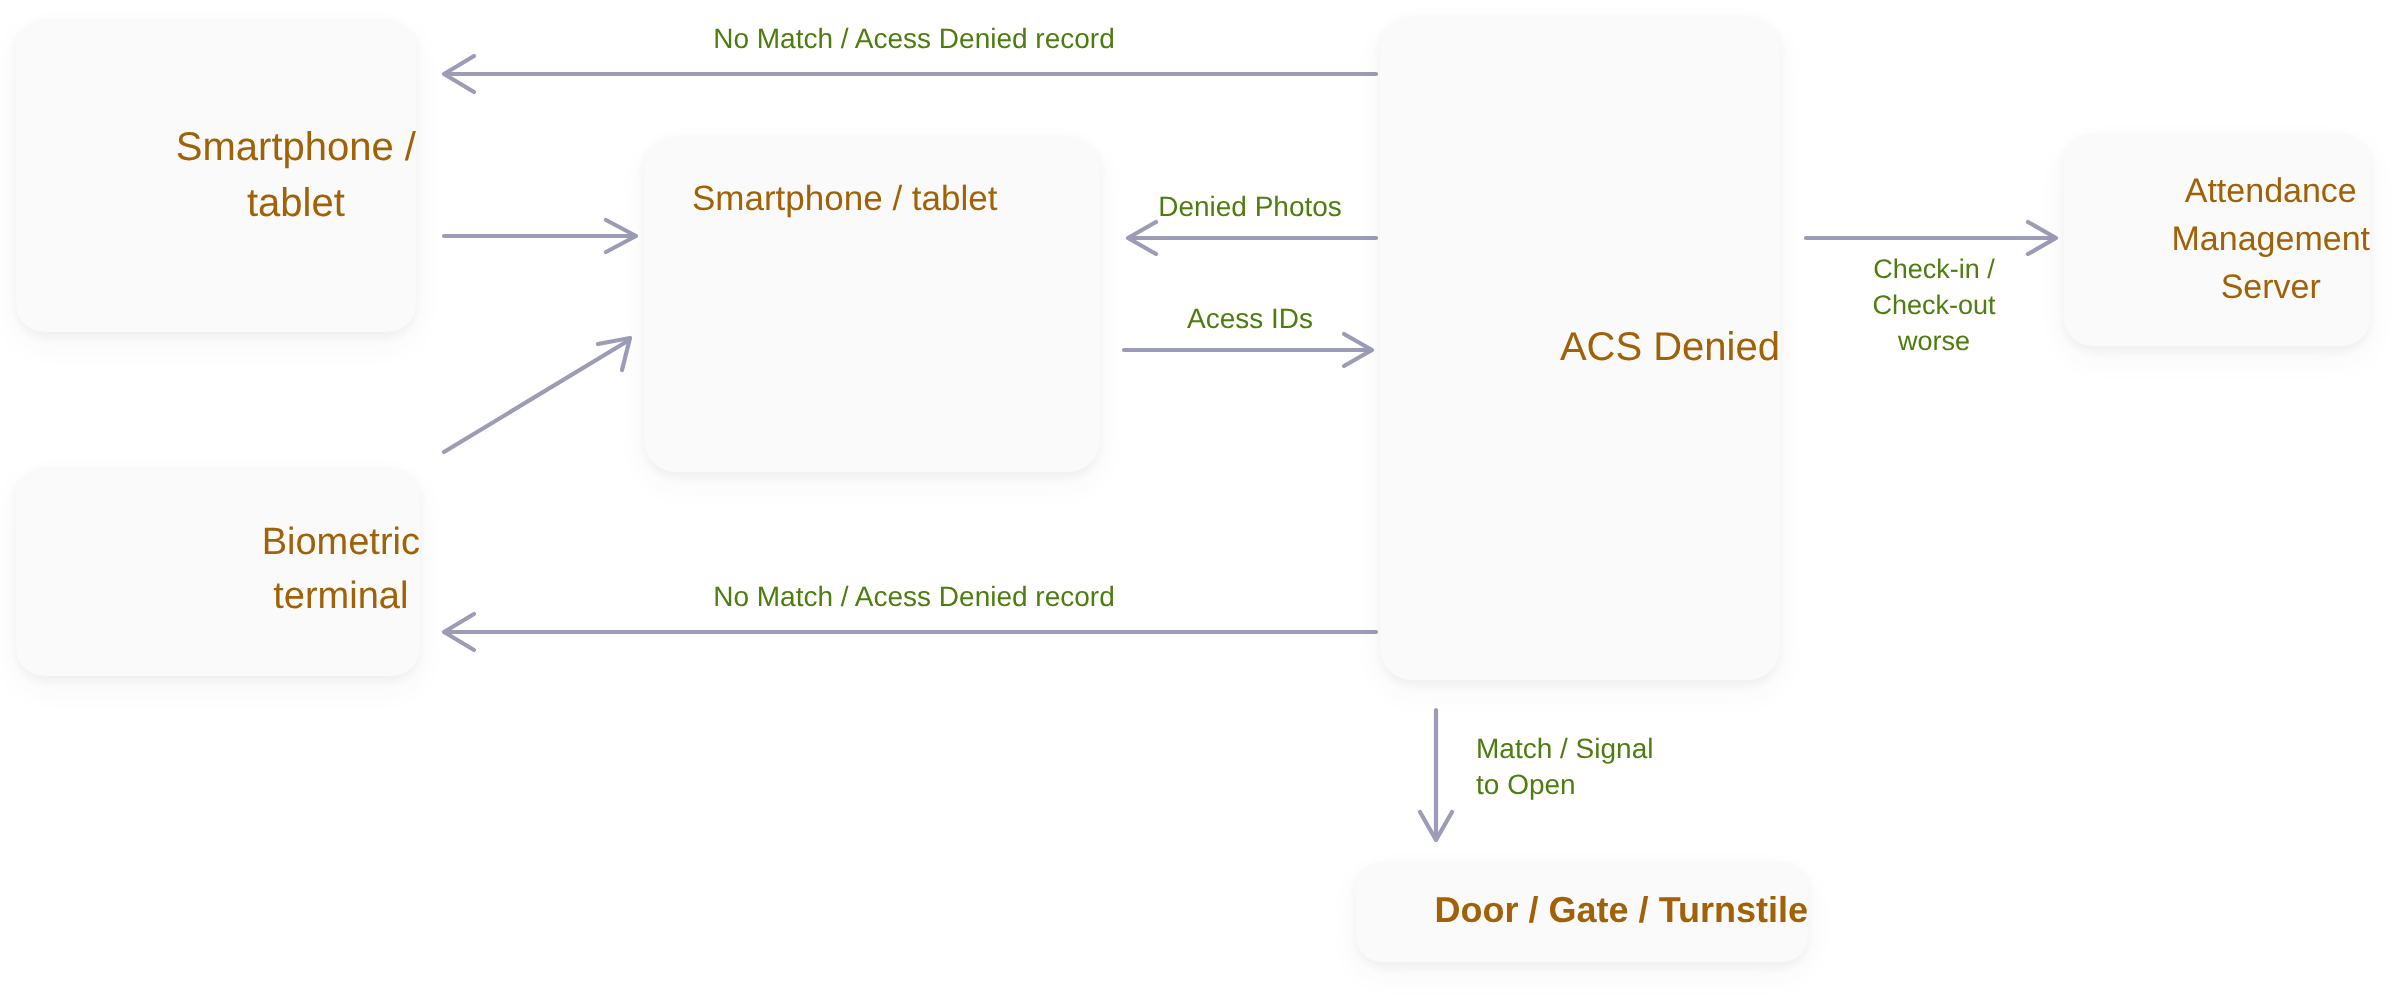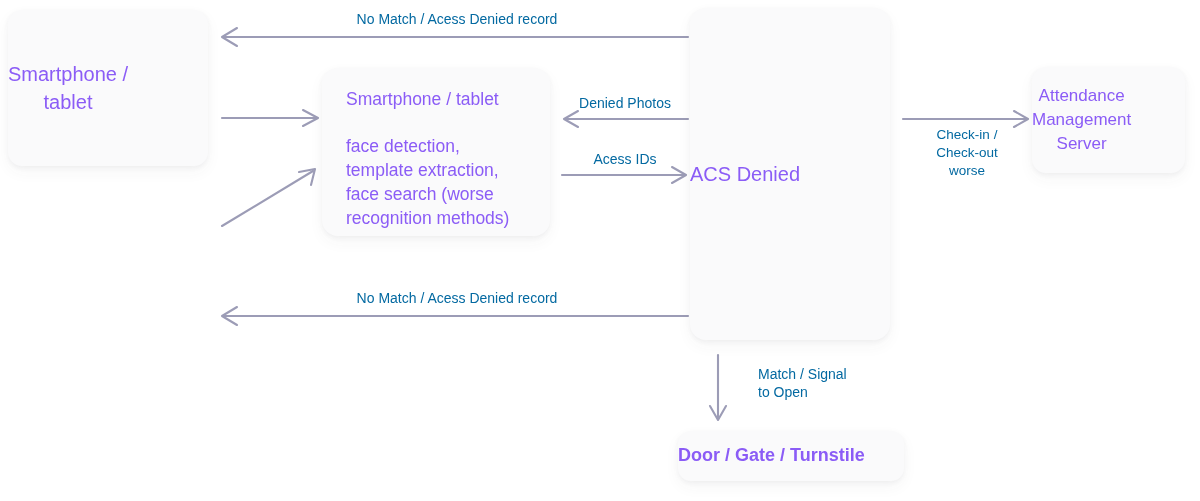--- a/index.html
+++ b/index.html
@@ -38,24 +38,24 @@
   .node {
     position: absolute;
     z-index: 2;
     background: #fafafb;
     border-radius: 14px;
     box-shadow: 0 2px 5px rgba(60, 60, 80, 0.055),
                 0 6px 16px rgba(60, 60, 80, 0.045);
     box-sizing: border-box;
     display: flex;
     align-items: center;
-    justify-content: flex-start;
+    justify-content: flex-end;
     text-align: center;
     line-height: 1.42;
-    color: #8b5cf6;
+    color: #a16207;
   }
   .node-label {
     display: block;
     white-space: pre-line;
   }
 
   #node-smartphone-tablet-left {
     left: 8px;  top: 10px;
     width: 200px; height: 156px;
     font-size: 20px;
@@ -102,21 +102,21 @@
     width: 226px; height: 50px;
     border-radius: 13px;
     font-size: 18px;
     font-weight: bold;
   }
 
   
   .edge-label {
     position: absolute;
     z-index: 3;
-    color: #0369a1;
+    color: #4d7c0f;
     font-size: 14px;
     line-height: 1.32;
     white-space: pre-line;
   }
   .edge-label.center { text-align: center; }
   .edge-label.left   { text-align: left; }
 
   #label-no-match-top {
     left: 226px; top: 10px;
     width: 462px;
@@ -134,21 +134,20 @@
     width: 126px;
   }
   #label-check-in-out {
     left: 903px; top: 126px;
     width: 128px;
     font-size: 13.5px;
   }
   #label-match-signal {
     left: 738px; top: 365px;
     width: 130px;
-    margin-left: 20px;
   }
 </style>
 </head>
 <body>
 
 <div id="diagram-canvas">
 
   <svg id="edge-layer" viewBox="0 0 1200 501" width="1200" height="501" xmlns="http://www.w3.org/2000/svg">
     <g fill="none" stroke="#9c9cb6" stroke-width="2.1" stroke-linecap="round" stroke-linejoin="round">
 
@@ -193,27 +192,27 @@
       </g>
 
     </g>
   </svg>
 
   <div class="node" id="node-smartphone-tablet-left">
     <span class="node-label">Smartphone /
 tablet</span>
   </div>
 
+  <div class="node" id="node-biometric-terminal">
+    <span class="node-label">Biometric
+terminal</span>
+  </div>
 
   <div class="node" id="node-edge-processing">
     <span class="np-title">Smartphone / tablet</span>
-    <span class="np-body">face detection,
-template extraction,
-face search (worse
-recognition methods)</span>
   </div>
 
   <div class="node" id="node-acs-server">
     <span class="node-label">ACS Denied</span>
   </div>
 
   <div class="node" id="node-attendance-server">
     <span class="node-label">Attendance
 Management
 Server</span>

